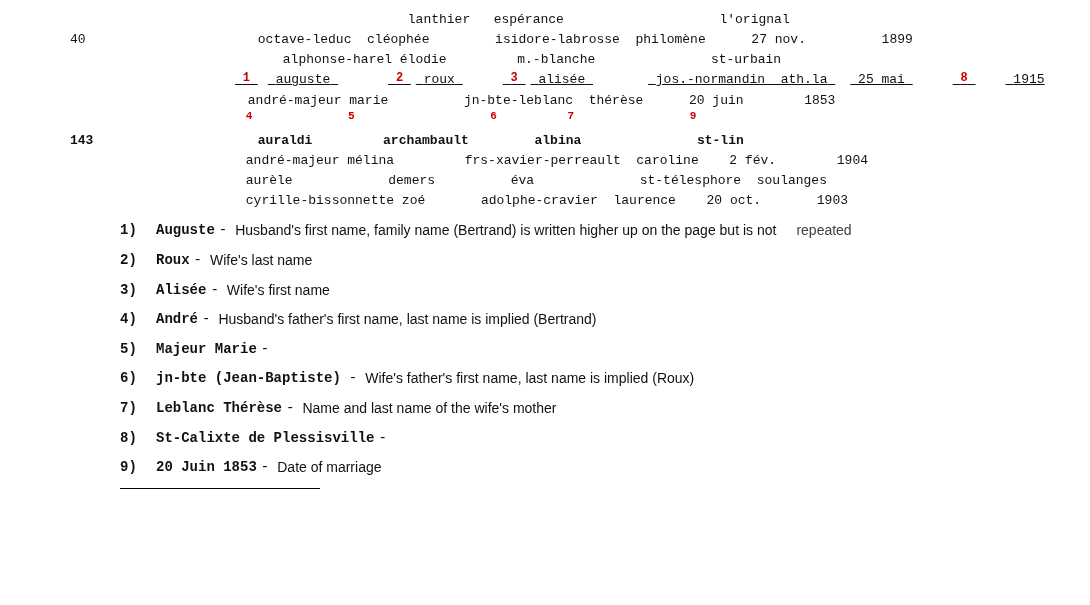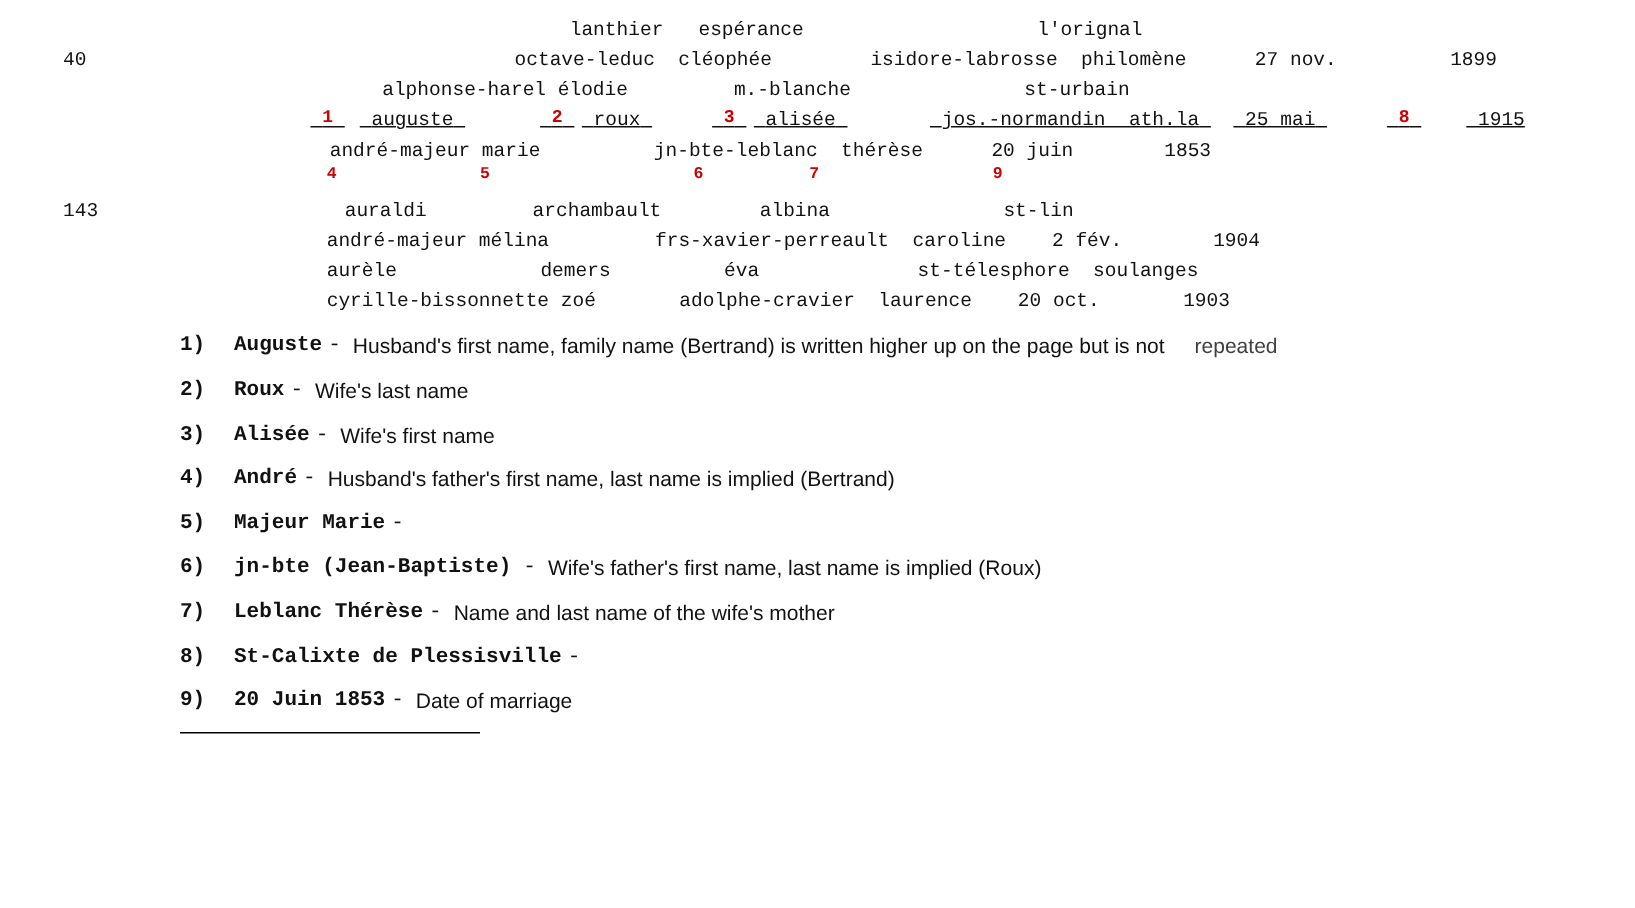--- a/index.html
+++ b/index.html
@@ -14,21 +14,21 @@
     .page {
       width: 1090px;
       min-height: 605px;
       position: relative;
       padding: 10px 0;
     }
 
     
     .doc-section {
       width: 100%;
-      padding: 0 92px;
+      padding: 0 120px;
       font-family: 'Courier New', monospace;
       font-size: 13px;
       line-height: 1.55;
       color: #111;
       position: relative;
     }
 
     .doc-line {
       position: relative;
       white-space: nowrap;
@@ -129,21 +129,21 @@
 
   <div class="doc-section">
 
     <div class="doc-line">
       <span style="display:inline-block;width:280px;"></span>
       <span>lanthier&nbsp;&nbsp;&nbsp;espérance</span>
       <span style="display:inline-block;width:140px;"></span>
       <span>l'orignal</span>
     </div>
 
-    <div class="doc-line" style="position:relative;text-align:right;">
+    <div class="doc-line" style="position:relative;">
       <span class="row-num">40</span>
       <span style="display:inline-block;width:130px;"></span>
       <span>octave-leduc&nbsp;&nbsp;cléophée</span>
       <span style="display:inline-block;width:50px;"></span>
       <span>isidore-labrosse&nbsp;&nbsp;philomène</span>
       <span style="display:inline-block;width:30px;"></span>
       <span>27 nov.</span>
       <span style="display:inline-block;width:60px;"></span>
       <span>1899</span>
     </div>
@@ -197,21 +197,21 @@
       <span style="display:inline-block;width:80px;"></span>
       <span class="doc-number-super">5</span>
       <span style="display:inline-block;width:120px;"></span>
       <span class="doc-number-super">6</span>
       <span style="display:inline-block;width:55px;"></span>
       <span class="doc-number-super">7</span>
       <span style="display:inline-block;width:100px;"></span>
       <span class="doc-number-super">9</span>
     </div>
 
-    <div class="doc-line" style="position:relative;">
+    <div class="doc-line" style="position:relative;font-weight:bold;">
       <span class="row-num">143</span>
       <span style="display:inline-block;width:130px;"></span>
       <span>auraldi</span>
       <span style="display:inline-block;width:55px;"></span>
       <span>archambault</span>
       <span style="display:inline-block;width:50px;"></span>
       <span>albina</span>
       <span style="display:inline-block;width:100px;"></span>
       <span>st-lin</span>
     </div>

